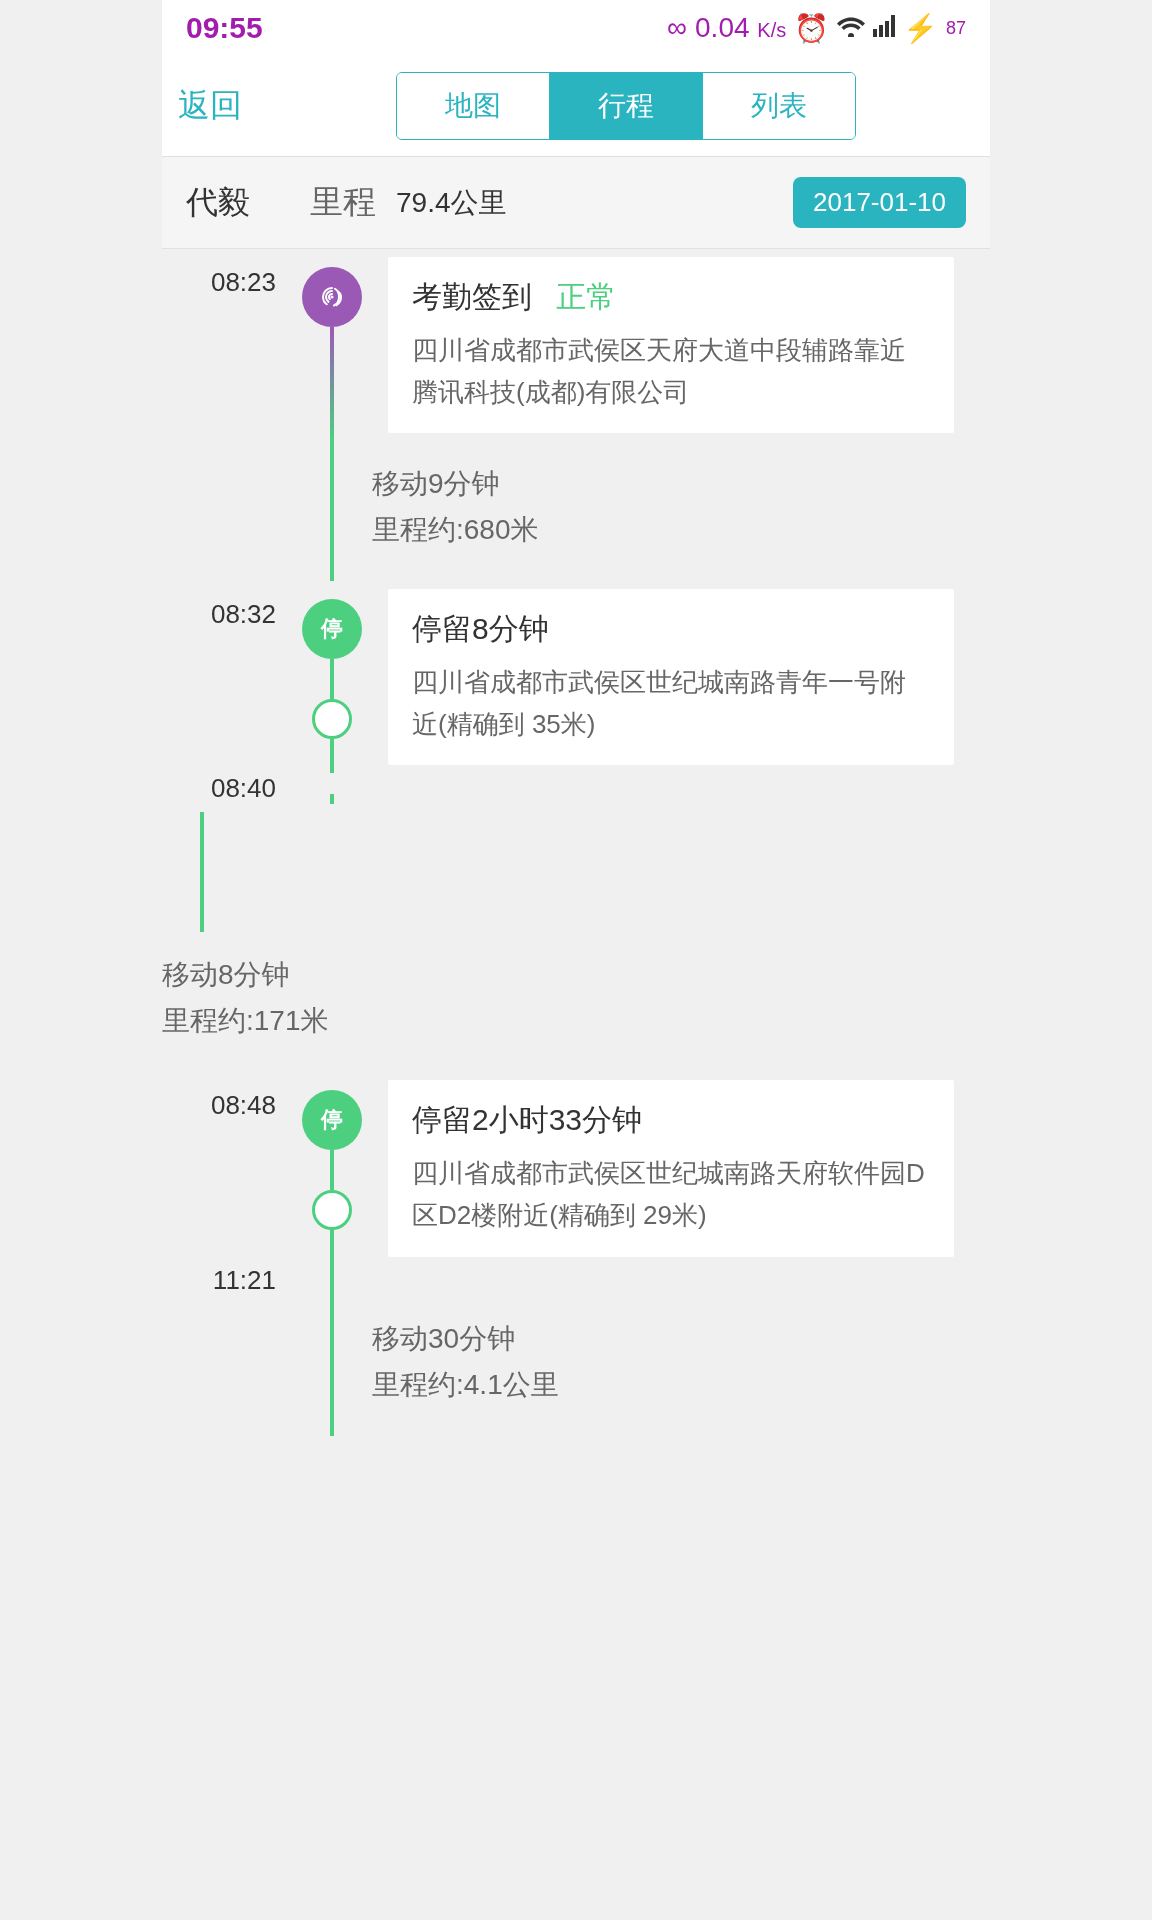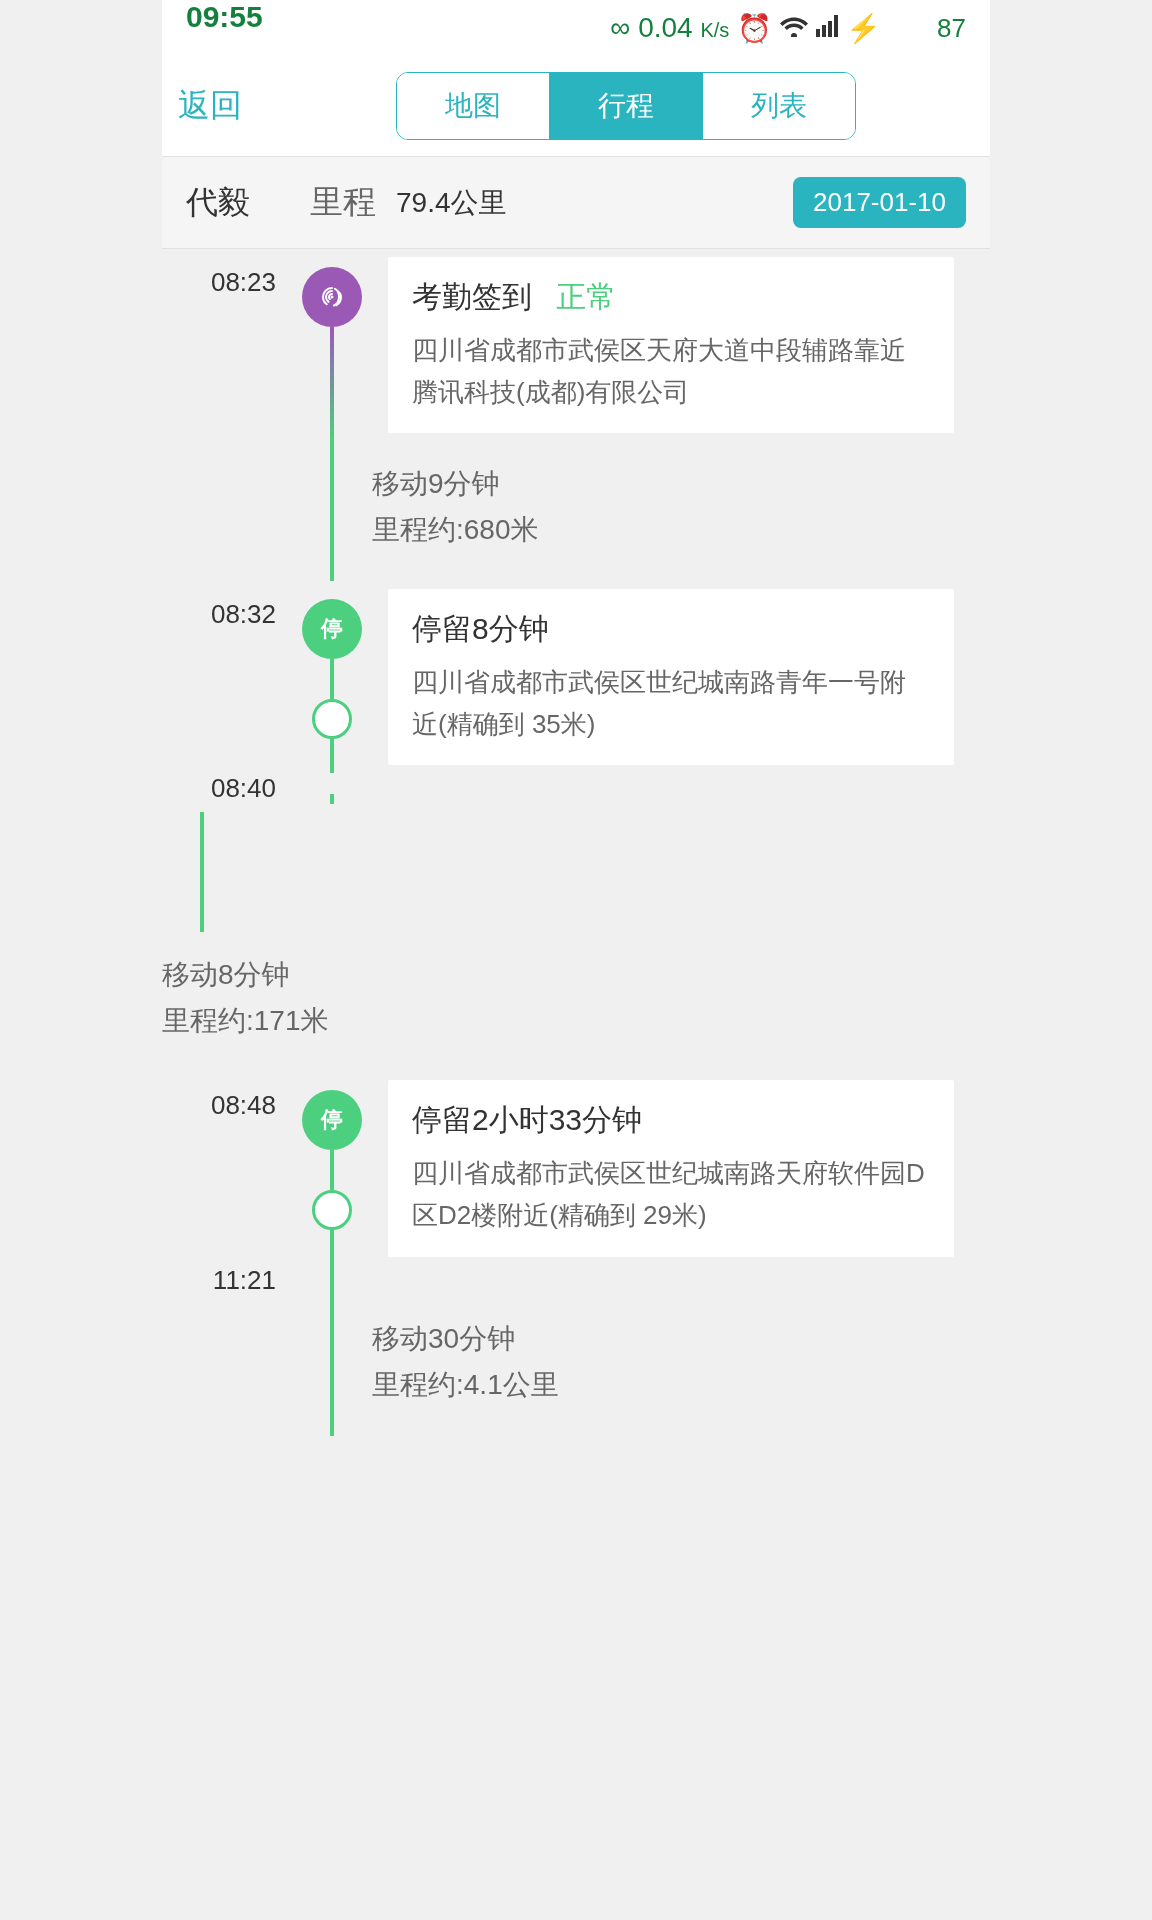--- a/index.html
+++ b/index.html
@@ -12,25 +12,26 @@
       margin: 0 auto;
       position: relative;
       overflow-x: hidden;
     }
 
     
     .status-bar {
       background: #fff;
       height: 56px;
       display: flex;
+      align-items: center;
       justify-content: space-between;
       padding: 0 24px;
       font-size: 28px;
       font-weight: 500;
-      color: #15803d;
+      color: #a21caf;
     }
     .status-left { font-size: 30px; font-weight: 600; }
     .status-icons { display: flex; align-items: center; gap: 8px; }
 
     
     .nav-bar {
       background: #fff;
       display: flex;
       align-items: center;
       padding: 16px 16px;
@@ -40,21 +41,21 @@
       color: #2ab4c0;
       font-size: 32px;
       font-weight: 500;
       margin-right: 20px;
       cursor: pointer;
       min-width: 80px;
     }
     .tab-group {
       display: flex;
       border: 1.5px solid #2ab4c0;
-      border-radius: 12px;
+      border-radius: 6px;
       overflow: hidden;
       margin: 0 auto;
     }
     .tab-item {
       padding: 14px 48px;
       font-size: 28px;
       color: #2ab4c0;
       background: #fff;
       cursor: pointer;
       border-right: 1.5px solid #2ab4c0;
@@ -198,21 +199,21 @@
     </span>
     <span>
       <svg width="22" height="22" viewBox="0 0 22 22">
           <rect x="0" y="14" width="4" height="8" fill="#333"></rect>
           <rect x="6" y="10" width="4" height="12" fill="#333"></rect>
           <rect x="12" y="6" width="4" height="16" fill="#333"></rect>
           <rect x="18" y="0" width="4" height="22" fill="#333"></rect>
         </svg>
     </span>
     <span>⚡</span>
-    <span style="font-size:26px;margin-left:48px;">87</span>
+    <span style="font-size:18px;">87</span>
   </div>
 </div>
 
 <div class="nav-bar">
   <div class="back-btn">返回</div>
   <div class="tab-group">
     <div class="tab-item">地图</div>
     <div class="tab-item active">行程</div>
     <div class="tab-item">列表</div>
   </div>

